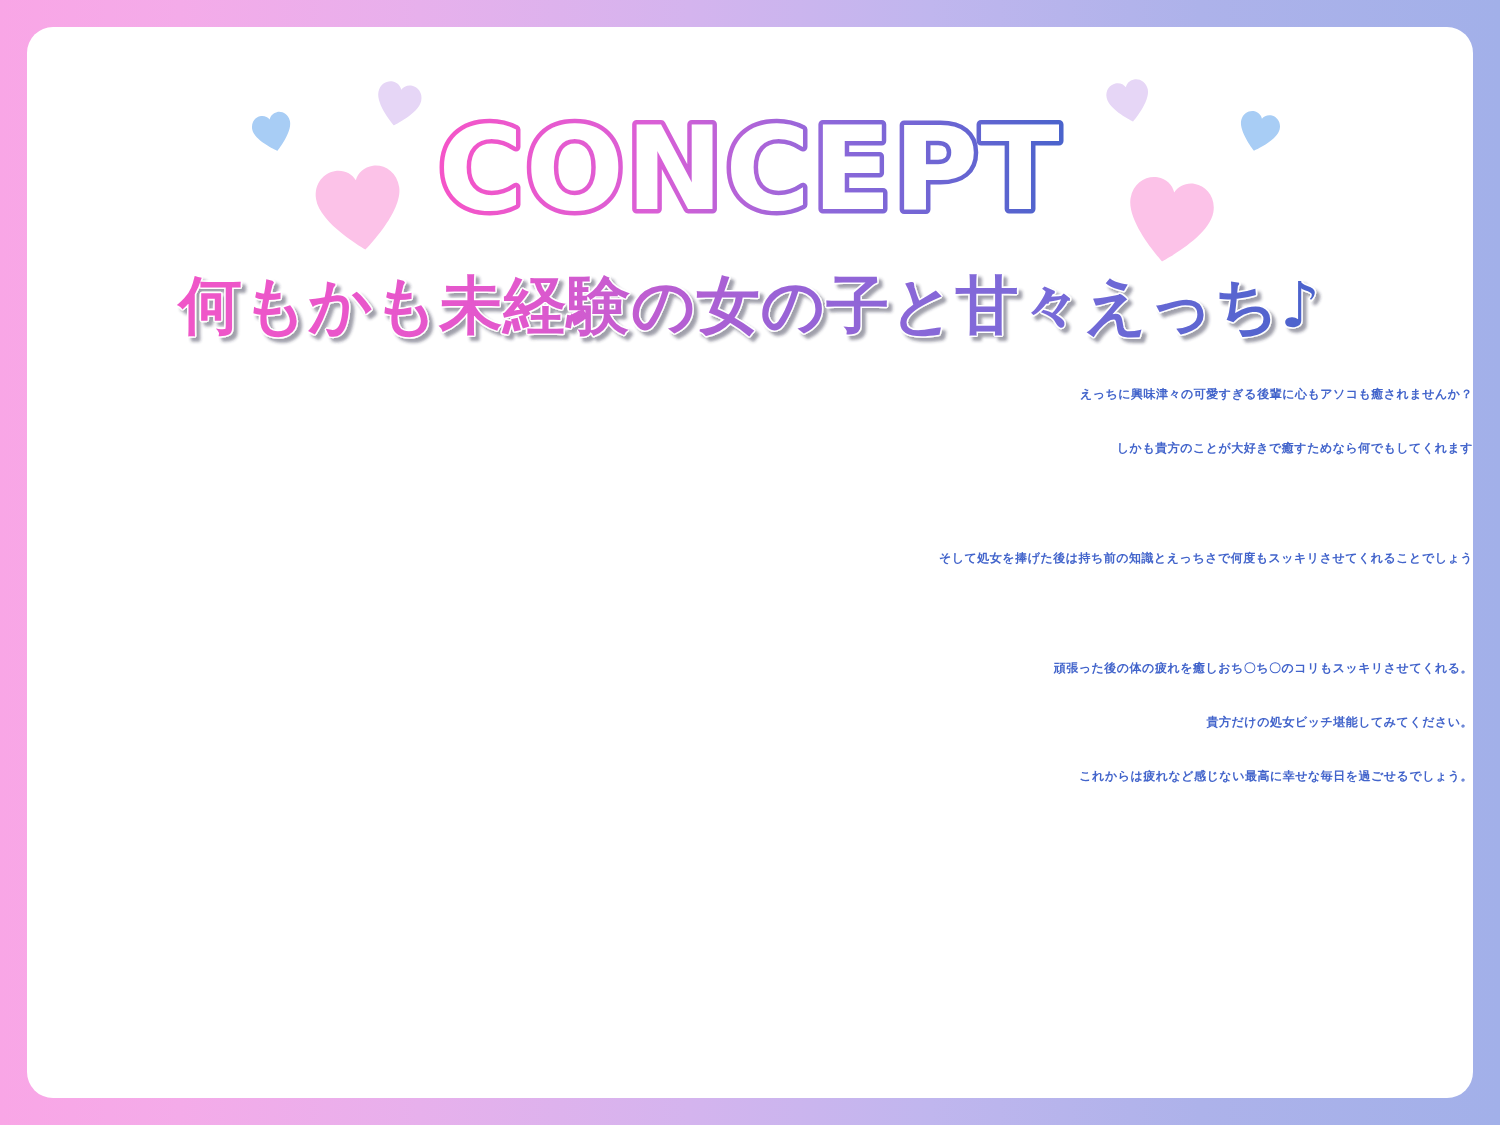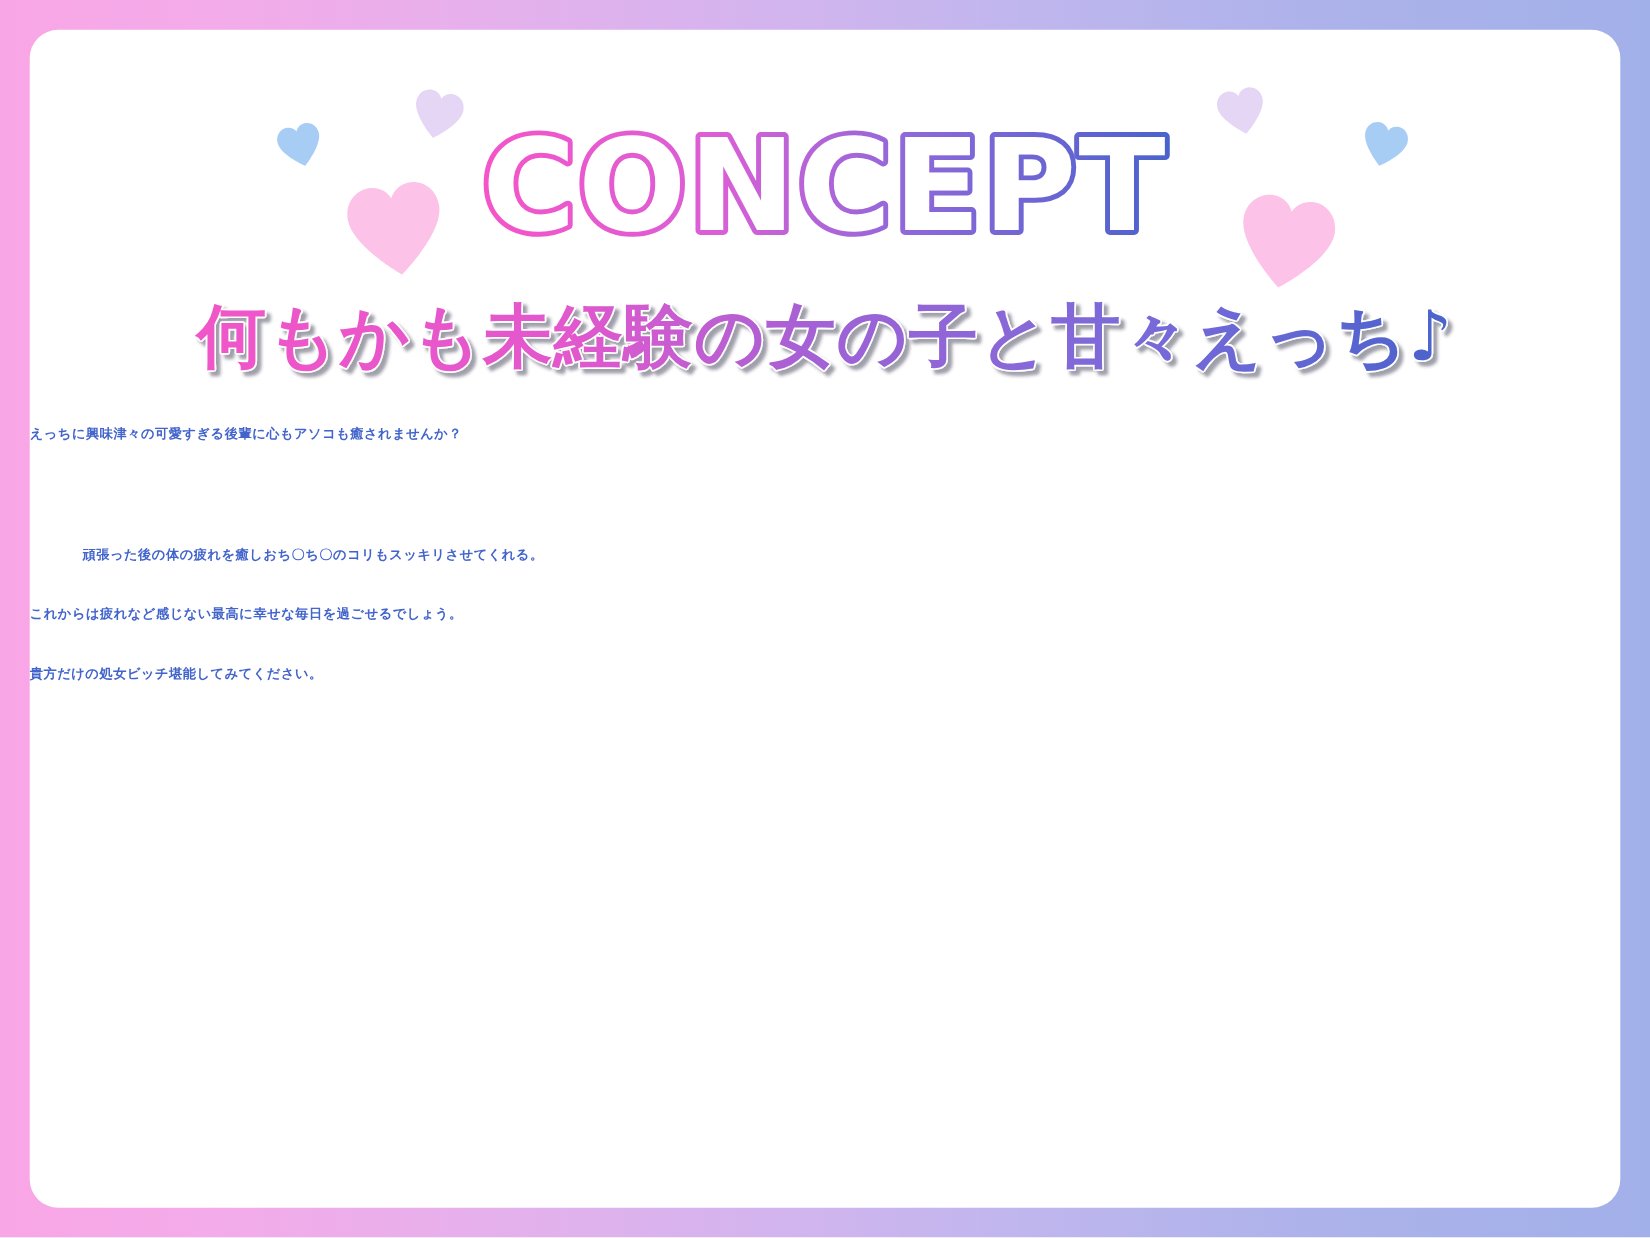--- a/index.html
+++ b/index.html
@@ -71,21 +71,21 @@
     z-index: 6;
   }
   .subtitle-svg { display: inline-block; }
 
   
   .body-copy {
     position: absolute;
     left: 0;
     top: 340px;
     width: 1446px;
-    text-align: left;
+    text-align: right;
     z-index: 4;
   }
   .para {
     margin: 0;
     padding: 0;
   }
   .para + .para {
     margin-top: 56px;
   }
   .line {
@@ -166,22 +166,26 @@
             <feDropShadow dx="4" dy="4" stdDeviation="1.5" flood-color="#2a2a44" flood-opacity="0.45"></feDropShadow>
           </filter>
         </defs>
         <text id="subtitle-text" x="660" y="72" text-anchor="middle" font-family="'DejaVu Sans','Liberation Sans',sans-serif" font-size="63" font-weight="700" letter-spacing="1" fill="url(#subGrad)" stroke="#ffffff" stroke-width="3" paint-order="stroke fill" stroke-linejoin="round" filter="url(#subShadow)">何もかも未経験の女の子と甘々えっち♪</text>
       </svg>
     </div>
 
     <div class="body-copy" id="body-copy">
         <div class="para">
           <span class="line" style="color: rgb(66, 100, 203); font-size: 12px;">えっちに興味津々の可愛すぎる後輩に心もアソコも癒されませんか？</span>
+          <span class="line" style="color: rgb(66, 100, 203); font-size: 12px;">しかも貴方のことが大好きで癒すためなら何でもしてくれます</span>
+        </div>
+        <div class="para">
+          <span class="line" style="color: rgb(66, 100, 203); font-size: 12px;">そして処女を捧げた後は持ち前の知識とえっちさで何度もスッキリさせてくれることでしょう</span>
         </div>
         <div class="para">
           <span class="line" style="color: rgb(66, 100, 203); font-size: 12px; padding-left: 48px;">頑張った後の体の疲れを癒しおち〇ち〇のコリもスッキリさせてくれる。</span>
+          <span class="line" style="color: rgb(66, 100, 203); font-size: 12px;">貴方だけの処女ビッチ堪能してみてください。</span>
           <span class="line" style="color: rgb(66, 100, 203); font-size: 12px;">これからは疲れなど感じない最高に幸せな毎日を過ごせるでしょう。</span>
-          <span class="line" style="color: rgb(66, 100, 203); font-size: 12px;">貴方だけの処女ビッチ堪能してみてください。</span>
         </div>
       </div>
 
   </div>
 </div>
 
 </body></html>

